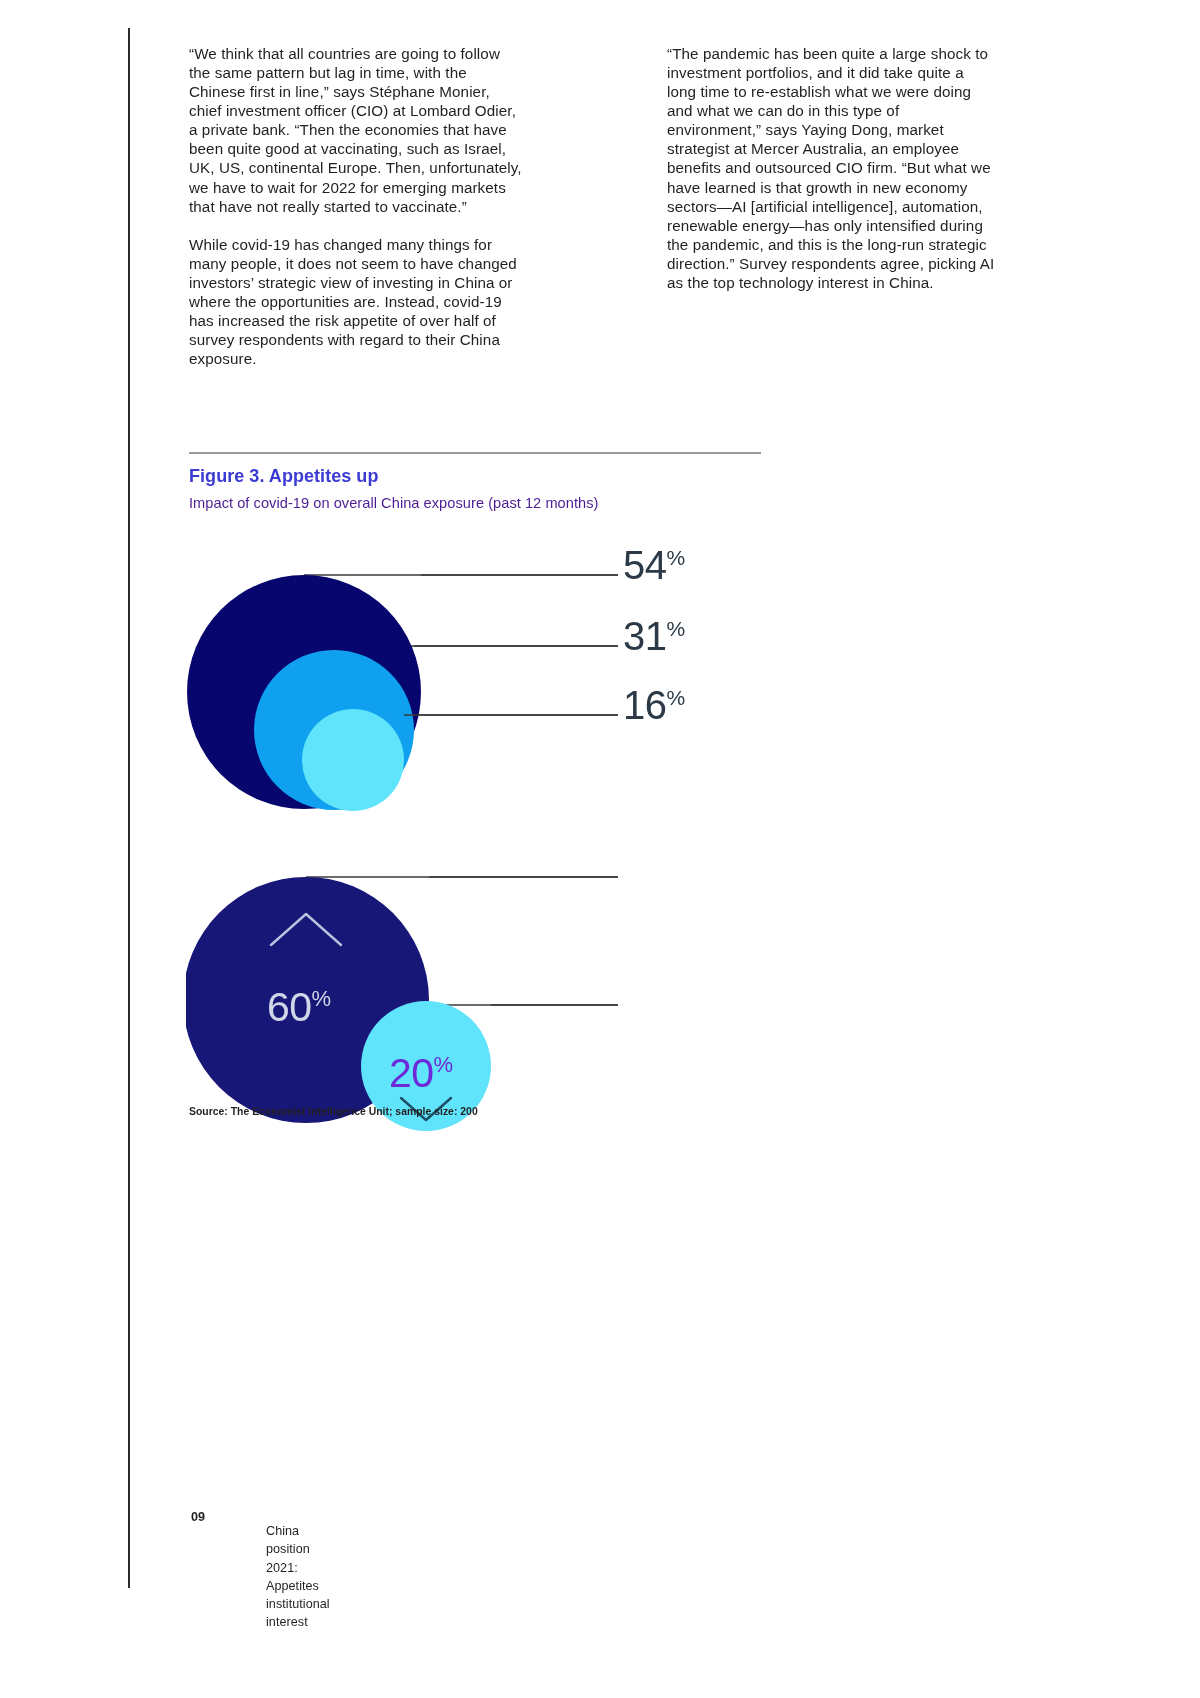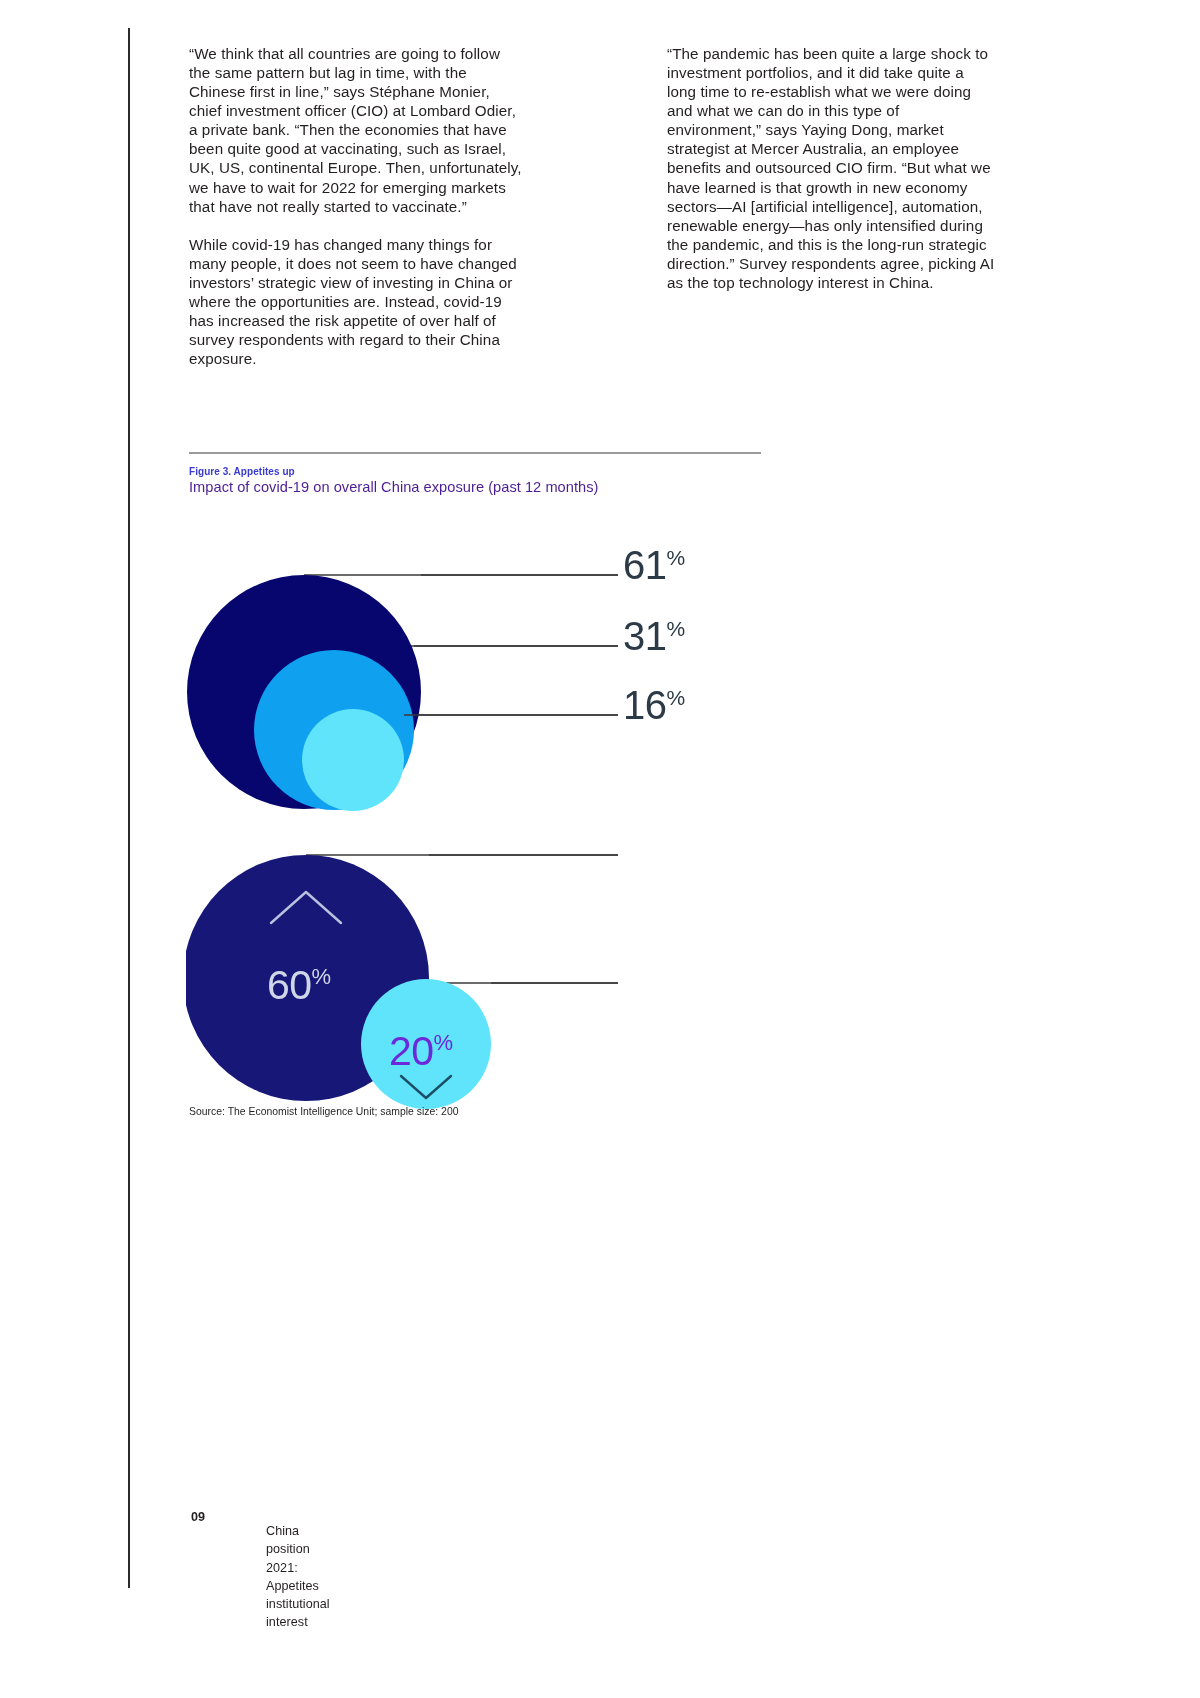--- a/index.html
+++ b/index.html
@@ -48,37 +48,37 @@
   }
   .fig-rule {
     width: 572px;
     height: 2px;
     background: #9a9a9a;
     margin-bottom: 12px;
   }
   .fig-title {
     color: #3b3bd4;
     font-weight: bold;
-    font-size: 10px;
+    font-size: 18px;
     letter-spacing: 0.05px;
-    margin-bottom: 2px;
+    margin-bottom: 8px;
   }
   .fig-sub {
     color: #4c1d95;
     font-size: 14.6px;
     letter-spacing: 0.05px;
   }
 
   
   .chart-wrap {
     position: absolute;
     left: 186px;
   }
   #chart1 { top: 540px; width: 700px; height: 285px; }
-  #chart2 { top: 848px; width: 700px; height: 275px; }
+  #chart2 { top: 870px; width: 700px; height: 275px; }
 
   .chart-svg { display: block; }
 
   .label-layer { position: absolute; left: 0; top: 0; }
   .callout-value {
     position: absolute;
     font-size: 40px;
     color: #2b3a46;
     font-weight: 300;
     letter-spacing: -0.5px;
@@ -104,21 +104,21 @@
   }
   .bv-light { color: #cfd6e8; }
   .bv-dark  { color: #6d28d9; }
 
   
   .source {
     position: absolute;
     left: 189px;
     top: 1106px;
     font-size: 10.4px;
-    font-weight: normal;
+    font-weight: bold;
     color: #231f20;
     letter-spacing: 0.02px;
   }
 
   
   .footer {
     position: absolute;
     left: 189px;
     top: 1510px;
     font-size: 12.6px;
@@ -171,21 +171,21 @@
 
     <circle cx="167" cy="220" r="51" fill="#5fe4fb"></circle>
 
     <line x1="235" y1="35" x2="432" y2="35" stroke="#3a3a3a" stroke-width="1.6"></line>
     <line x1="228" y1="106" x2="432" y2="106" stroke="#3a3a3a" stroke-width="1.6"></line>
     <line x1="218" y1="175" x2="432" y2="175" stroke="#3a3a3a" stroke-width="1.6"></line>
   </svg>
 
   <div class="label-layer">
 
-    <div class="callout-value" style="left:437px; top:3px;"><span>61</span><span class="pct">%</span></div>
+    <div class="callout-value" style="left:437px; top:3px;"><span>54</span><span class="pct">%</span></div>
 
     <div class="callout-value" style="left:437px; top:74px;"><span>31</span><span class="pct">%</span></div>
 
     <div class="callout-value" style="left:437px; top:143px;"><span>16</span><span class="pct">%</span></div>
   </div>
 </div>
 
 <div class="chart-wrap" id="chart2">
   <svg class="chart-svg" width="700" height="275" viewBox="0 0 700 275">
 

